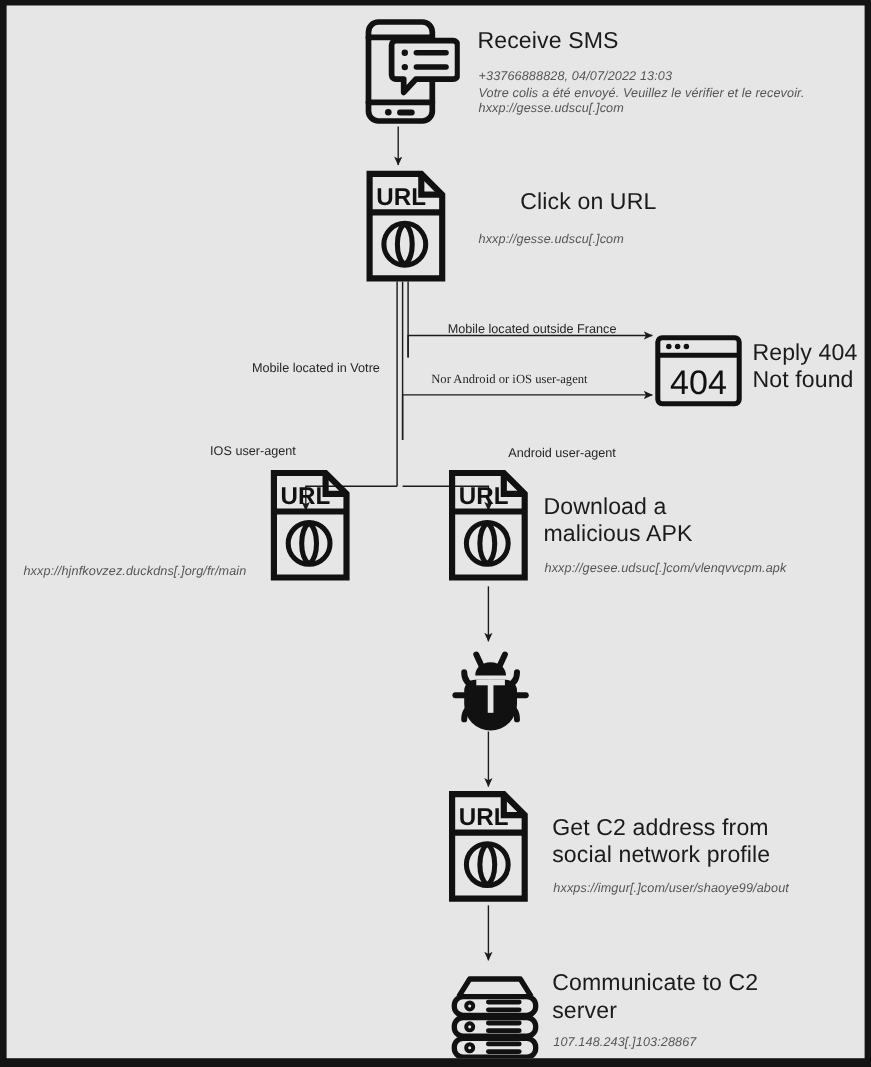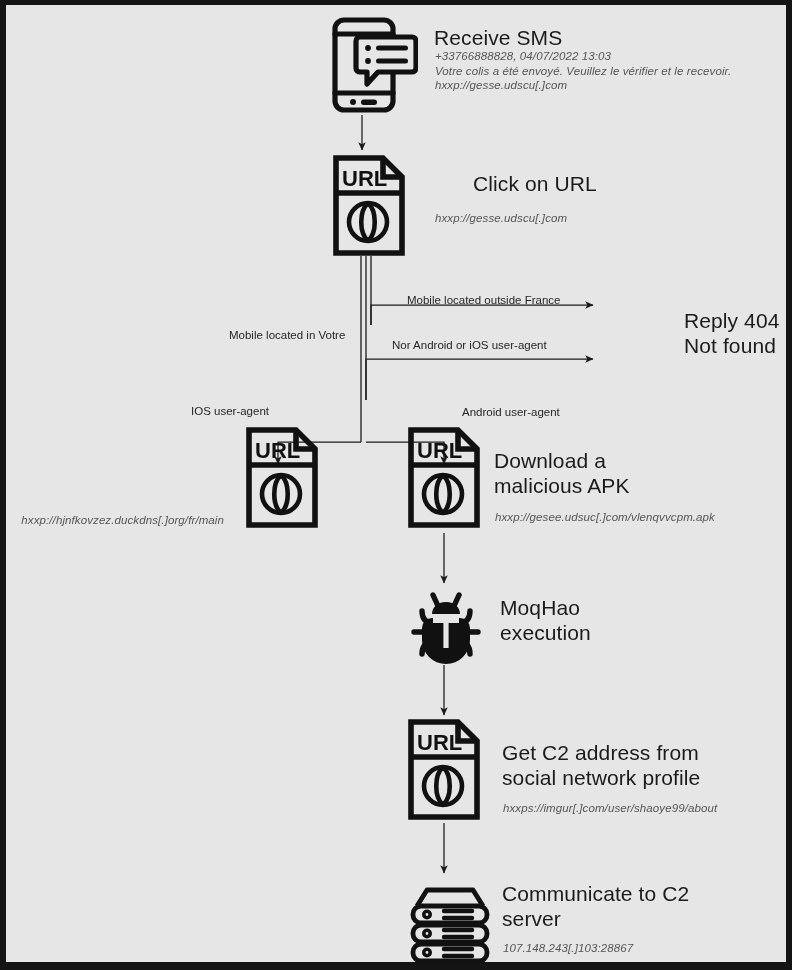--- a/index.html
+++ b/index.html
@@ -104,21 +104,21 @@
         </g>
         <g fill="#111">
           <circle cx="48" cy="33" r="2.9"></circle>
           <circle cx="48" cy="46" r="2.9"></circle>
           <rect x="56" y="30.4" width="32" height="5" rx="2.5"></rect>
           <rect x="56" y="43.4" width="32" height="5" rx="2.5"></rect>
         </g>
       </svg>
     </div>
     <div class="title" style="left:428px;top:20px;width:320px;">Receive SMS</div>
-    <div class="sub" style="left:429px;top:44px;width:340px;">+33766888828, 04/07/2022 13:03
+    <div class="sub" style="left:429px;top:58px;width:340px;">+33766888828, 04/07/2022 13:03
 Votre colis a été envoyé. Veuillez le vérifier et le recevoir.
 hxxp://gesse.udscu[.]com</div>
 
     <div class="icon" style="left:325px;top:148px;width:76px;height:105px;">
       <svg viewBox="0 0 76 105">
         <g fill="none" stroke="#111" stroke-width="5.6" stroke-linejoin="miter" stroke-linecap="butt">
           <path d="M5,5 H52 L71,24 V100 H5 Z"></path>
           <path d="M52,5 V24 H71"></path>
           <line x1="5" y1="40" x2="71" y2="40"></line>
         </g>
@@ -128,22 +128,36 @@
           <path d="M37,50 c-9,8 -9,30 0,38"></path>
           <path d="M37,50 c9,8 9,30 0,38"></path>
         </g>
       </svg>
     </div>
     <div class="title" style="left:428px;top:166px;width:320px;margin-left:39px;">Click on URL</div>
     <div class="sub" style="left:429px;top:206px;width:340px;">hxxp://gesse.udscu[.]com</div>
 
     <div class="edgelabel" style="left:401px;top:288px;">Mobile located outside France</div>
     <div class="edgelabel" style="left:223px;top:323px;">Mobile located in Votre</div>
-    <div class="edgelabel" style="left:386px;top:333px;">Nor Android or iOS user-agent</div>
-
+    <div class="edgelabel" style="left:386px;top:333px;font-family:Liberation Serif, serif;">Nor Android or iOS user-agent</div>
+
+    <div class="icon" style="left:588px;top:298px;width:82px;height:68px;">
+      <svg viewBox="0 0 82 68">
+        <g fill="none" stroke="#111" stroke-width="4.6" stroke-linejoin="round">
+          <rect x="4" y="4" width="74" height="60" rx="4"></rect>
+          <line x1="4" y1="20" x2="78" y2="20"></line>
+        </g>
+        <g fill="#111">
+          <circle cx="14" cy="12" r="2.5"></circle>
+          <circle cx="22" cy="12" r="2.5"></circle>
+          <circle cx="30" cy="12" r="2.5"></circle>
+        </g>
+        <text x="41" y="55" text-anchor="middle" font-family="Liberation Sans, sans-serif" font-size="31" fill="#111">404</text>
+      </svg>
+    </div>
     <div class="title" style="left:678px;top:303px;width:110px;">Reply 404
 Not found</div>
 
     <div class="edgelabel" style="left:185px;top:399px;">IOS user-agent</div>
     <div class="edgelabel" style="left:456px;top:400px;">Android user-agent</div>
 
     <div class="icon" style="left:238px;top:420px;width:76px;height:105px;">
       <svg viewBox="0 0 76 105">
         <g fill="none" stroke="#111" stroke-width="5.6">
           <path d="M5,5 H52 L71,24 V100 H5 Z"></path>
@@ -190,22 +204,20 @@
           <path d="M72,47 H55"></path>
           <path d="M16,69 c0,-9 5,-12 11,-13"></path>
           <path d="M64,69 c0,-9 -5,-12 -11,-13"></path>
         </g>
         <path d="M40,17 c-9,0 -14,6 -14,12 h28 c0,-6 -5,-12 -14,-12 z" fill="#111"></path>
         <path d="M26,33 h28 a10,10 0 0 1 10,10 v12 a24,24 0 0 1 -24,24 a24,24 0 0 1 -24,-24 v-12 a10,10 0 0 1 10,-10 z" fill="#111"></path>
         <rect x="37.4" y="33" width="5.2" height="30" fill="#e6e6e6"></rect>
         <rect x="27" y="33" width="26" height="5" fill="#e6e6e6"></rect>
       </svg>
     </div>
-    <div class="title" style="left:494px;top:590px;width:260px;">MoqHao
-execution</div>
 
     <div class="icon" style="left:400px;top:712px;width:76px;height:105px;">
       <svg viewBox="0 0 76 105">
         <g fill="none" stroke="#111" stroke-width="5.6">
           <path d="M5,5 H52 L71,24 V100 H5 Z"></path>
           <path d="M52,5 V24 H71"></path>
           <line x1="5" y1="40" x2="71" y2="40"></line>
         </g>
         <text x="11" y="33" font-family="Liberation Sans, sans-serif" font-size="22" font-weight="700" fill="#111">URL</text>
         <g fill="none" stroke="#111" stroke-width="4.6">

